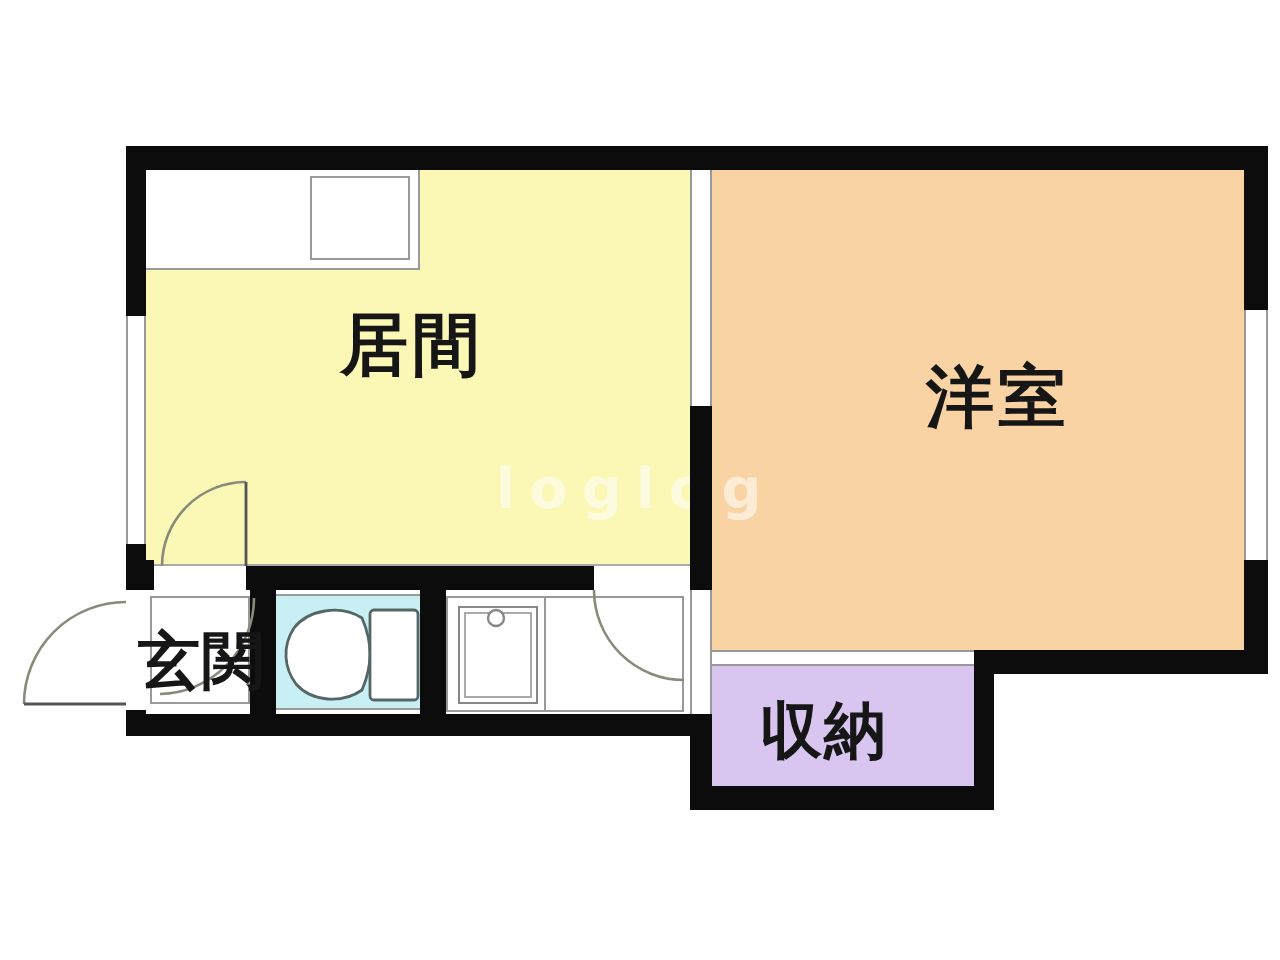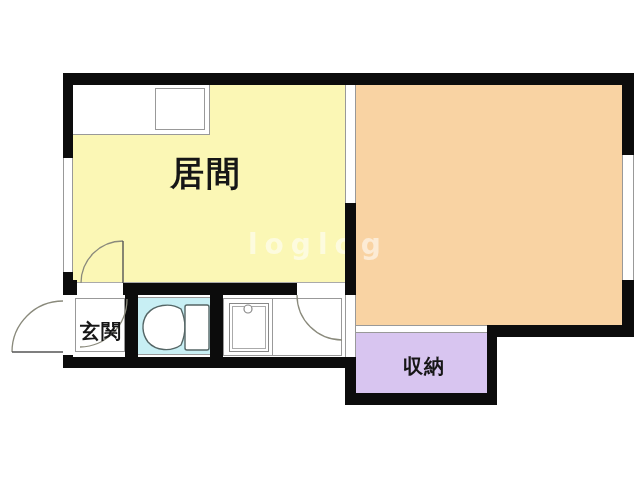--- a/index.html
+++ b/index.html
@@ -5,21 +5,21 @@
   html,body{margin:0;padding:0;background:#fff;}
   *{box-sizing:border-box;}
   #plan{position:relative;width:640px;height:480px;background:#fff;overflow:hidden;
         font-family:"DejaVu Sans","Liberation Sans",sans-serif;}
   .abs{position:absolute;}
   .room{position:absolute;z-index:1;}
   .wall{position:absolute;background:var(--c-wall,#0c0c0c);z-index:4;}
   .win{position:absolute;background:#fff;z-index:4;border-left:1px solid var(--c-line,#999);border-right:1px solid var(--c-line,#999);}
   .gapv{position:absolute;background:#fff;z-index:4;border-left:1px solid var(--c-line,#999);border-right:1px solid var(--c-line,#999);}
   .label{position:absolute;z-index:6;color:#161616;font-weight:600;text-align:center;line-height:38px;font-size:34px;letter-spacing:2px;}
-  .label.small{font-size:20px;line-height:26px;letter-spacing:1px;}
+  .label.small{font-size:31px;line-height:26px;letter-spacing:1px;}
   .gray-rect{position:absolute;background:#fff;border:1px solid var(--c-line,#999);z-index:3;}
   #watermark{position:absolute;z-index:2;color:rgba(255,255,255,0.55);font-size:28px;letter-spacing:7px;font-weight:700;}
   #fixtures{position:absolute;left:0;top:0;z-index:5;}
 </style>
 </head>
 <body>
 
 <div id="plan">
 
   <div class="room" style="left:73px;top:85px;width:272px;height:198px;background:var(--c-living);border-bottom:1px solid #aaa;"></div>
@@ -76,17 +76,18 @@
       <path d="M181,309 C170,302 154,305 147,314 C141,323 142,334 148,342 C156,351 171,352 181,345 C184,338 185,333 185,327 C185,321 184,316 181,309 Z"></path>
       <rect x="185" y="305" width="24" height="45" rx="2"></rect>
     </g>
     <circle cx="248" cy="309" r="4" fill="#fff" stroke="#888" stroke-width="1.2"></circle>
   </svg>
 
   <div class="label" style="left:106px;top:154px;width:200px;">
     <div>居間</div>
   </div>
   <div class="label" style="left:399px;top:180px;width:200px;">
+    <div>洋室</div>
   </div>
   <div class="label small" style="left:51px;top:318px;width:100px;">玄関</div>
-  <div class="label small" style="left:374px;top:353px;width:100px;">収納</div>
+  <div class="label small" style="left:362px;top:353px;width:100px;">収納</div>
 
 </div>
 
 </body></html>

